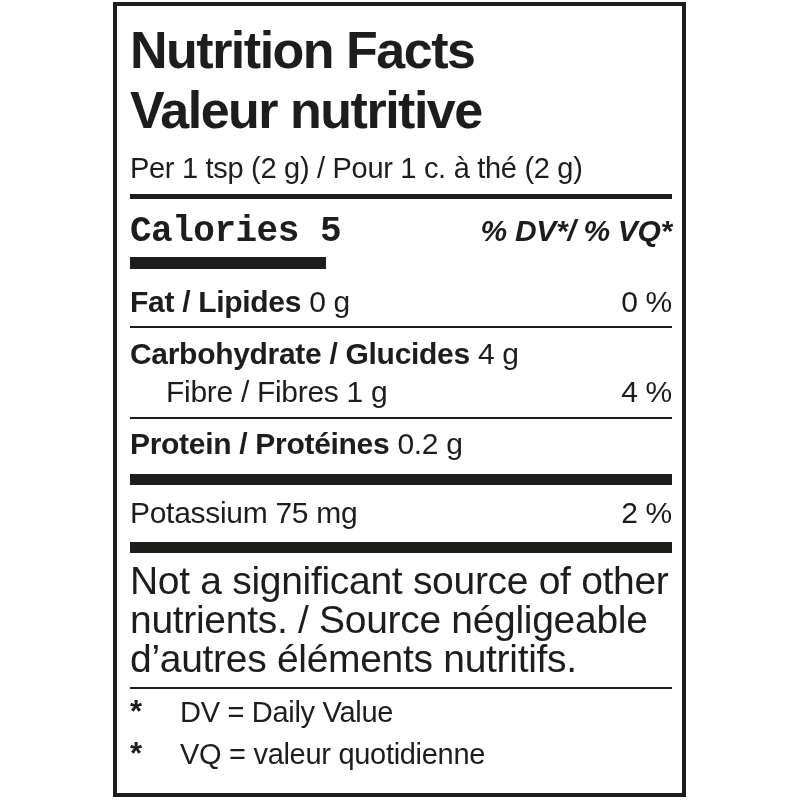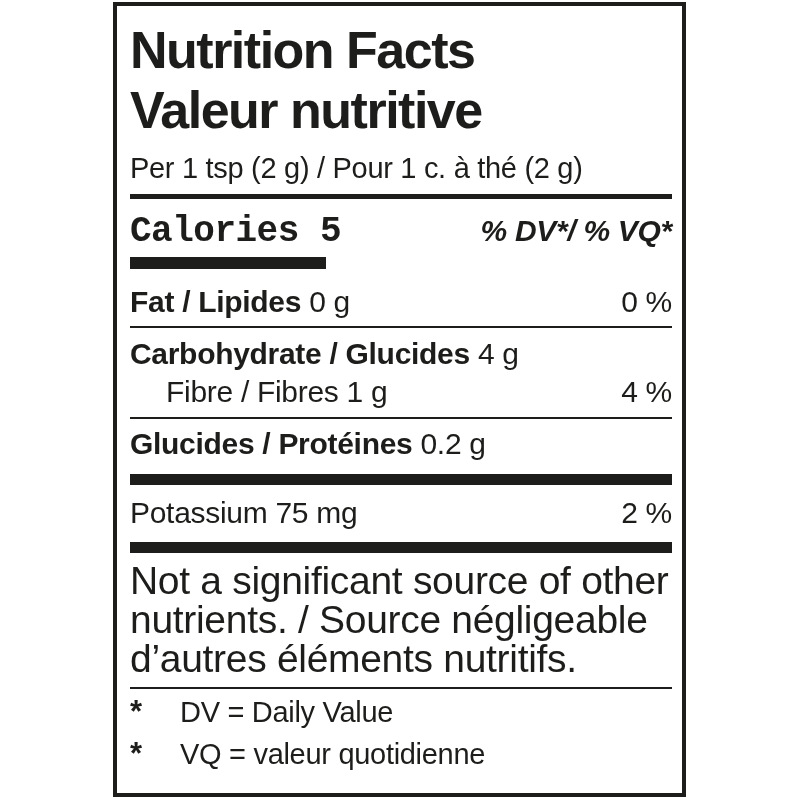--- a/index.html
+++ b/index.html
@@ -80,21 +80,21 @@
     </div>
 
     <div class="row indent">
       <span class="nm"><span>Fibre / Fibres</span>&nbsp;<span>1 g</span></span>
       <span class="dv">4 %</span>
     </div>
 
     <div class="rule-thin mt6"></div>
 
     <div class="row mt6">
-      <span class="nm"><b>Glucides / Protéines</b>&nbsp;<span>0.2 g</span></span>
+      <span class="nm"><b>Protein / Protéines</b>&nbsp;<span>0.2 g</span></span>
       <span class="dv"></span>
     </div>
 
     <div class="bar-thick mt11"></div>
 
     <div class="row mt9">
       <span class="nm"><span>Potassium</span>&nbsp;<span>75 mg</span></span>
       <span class="dv">2 %</span>
     </div>
 

